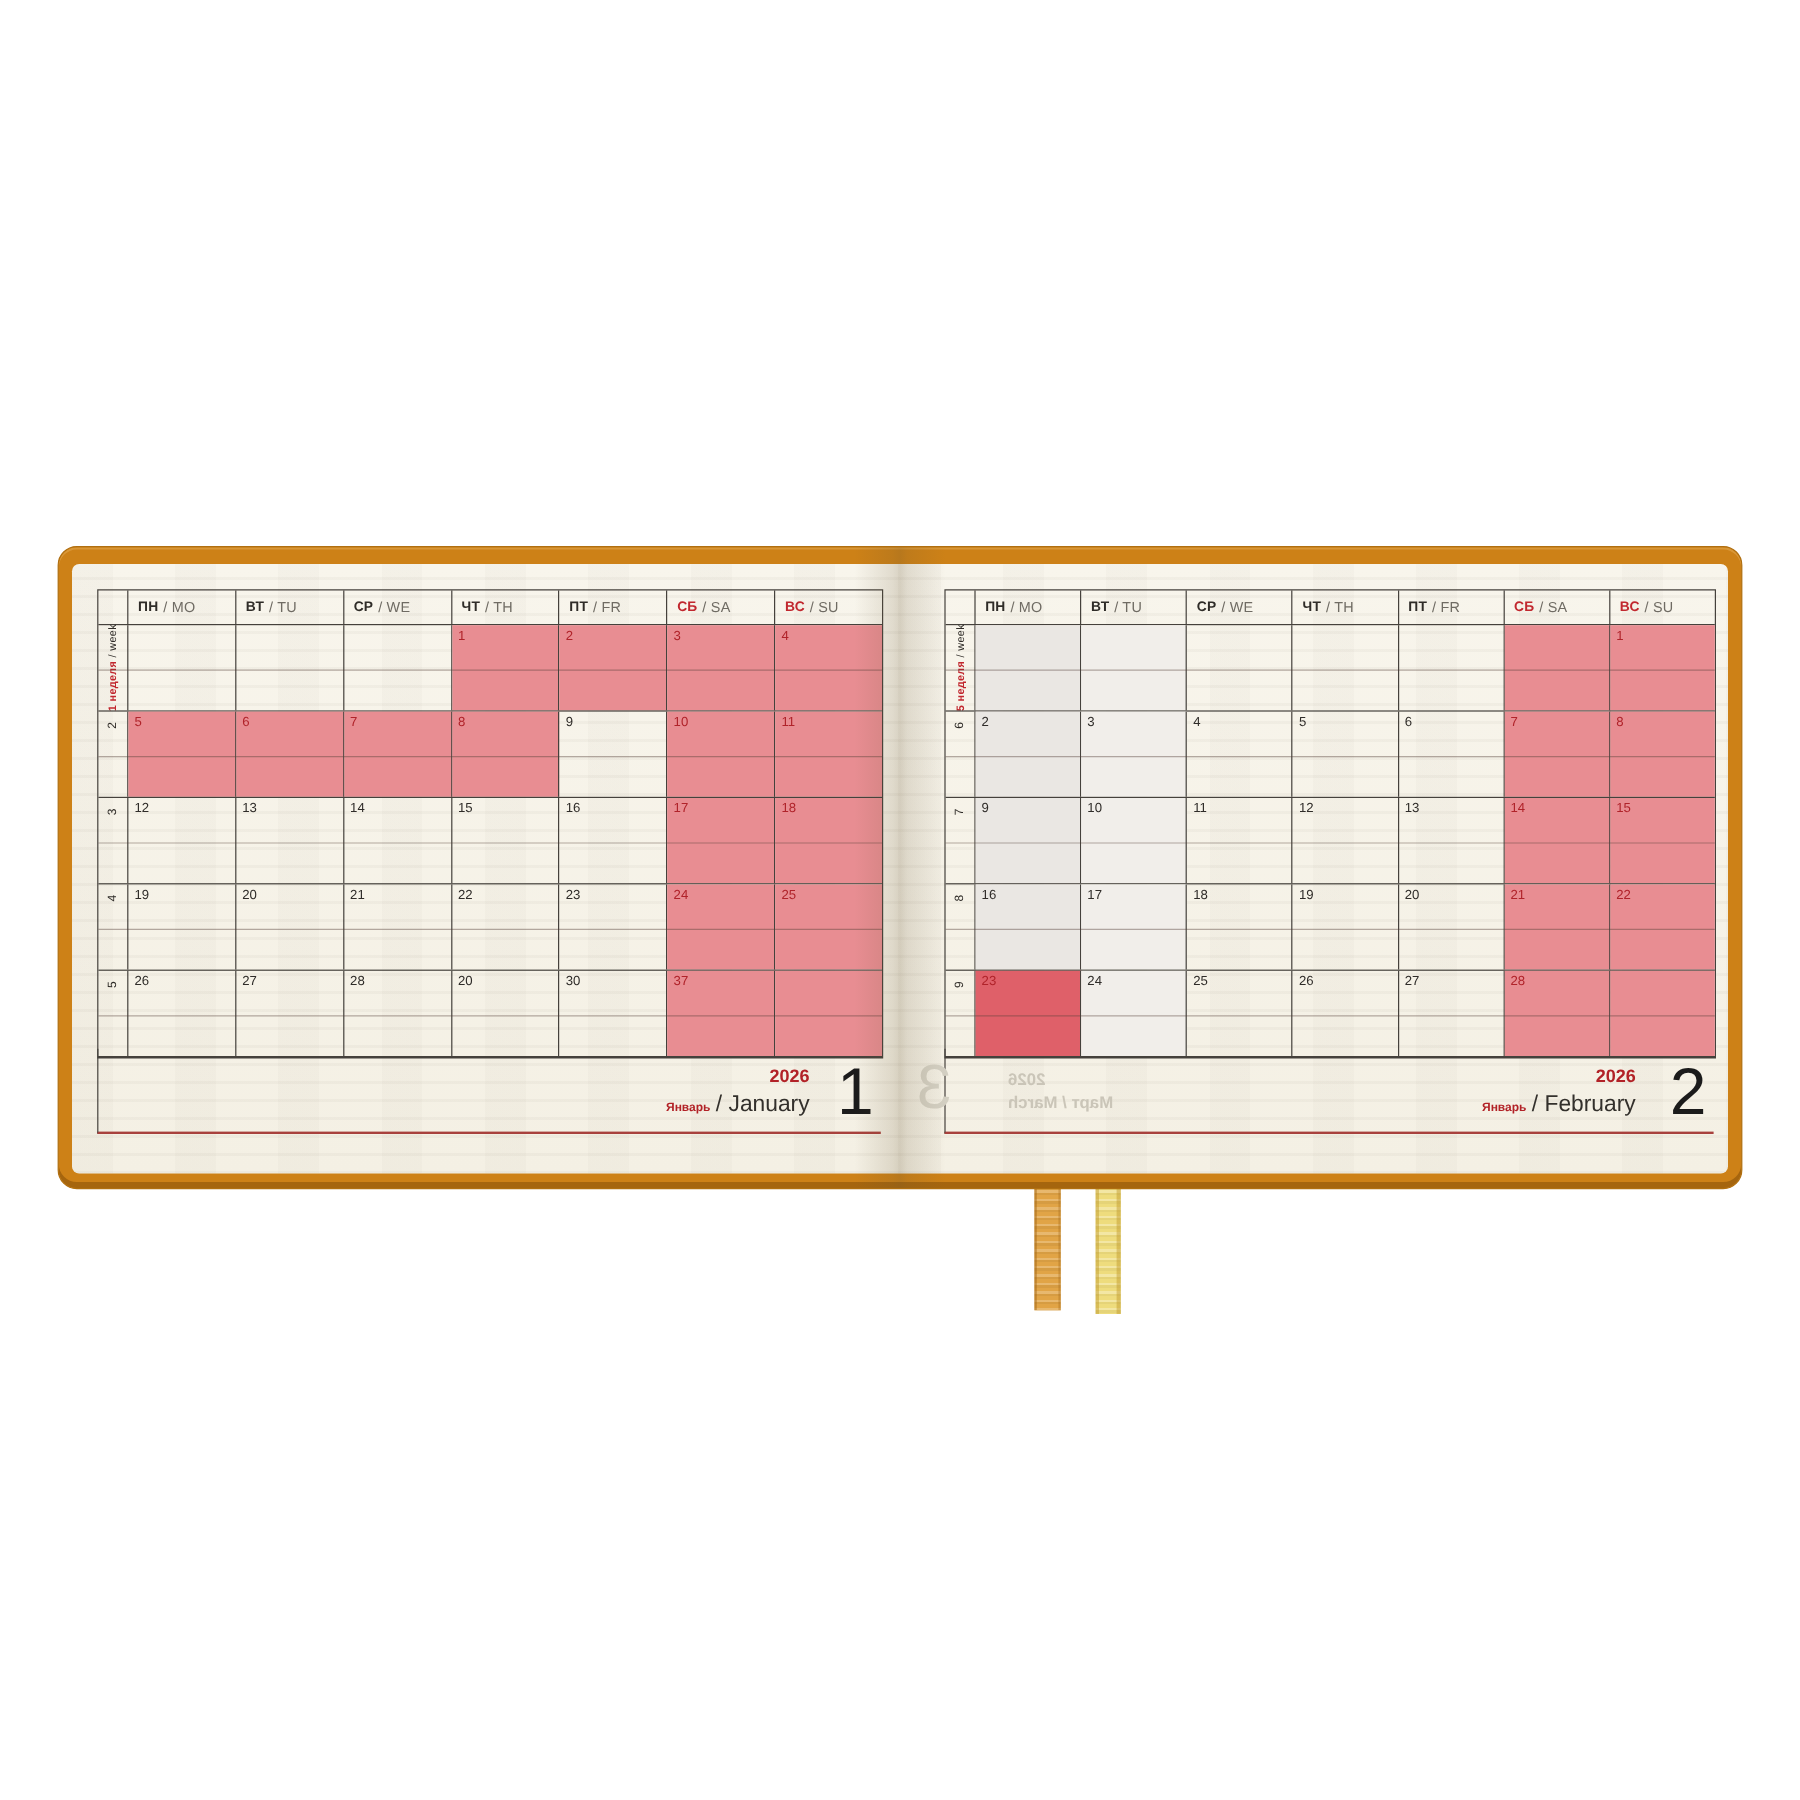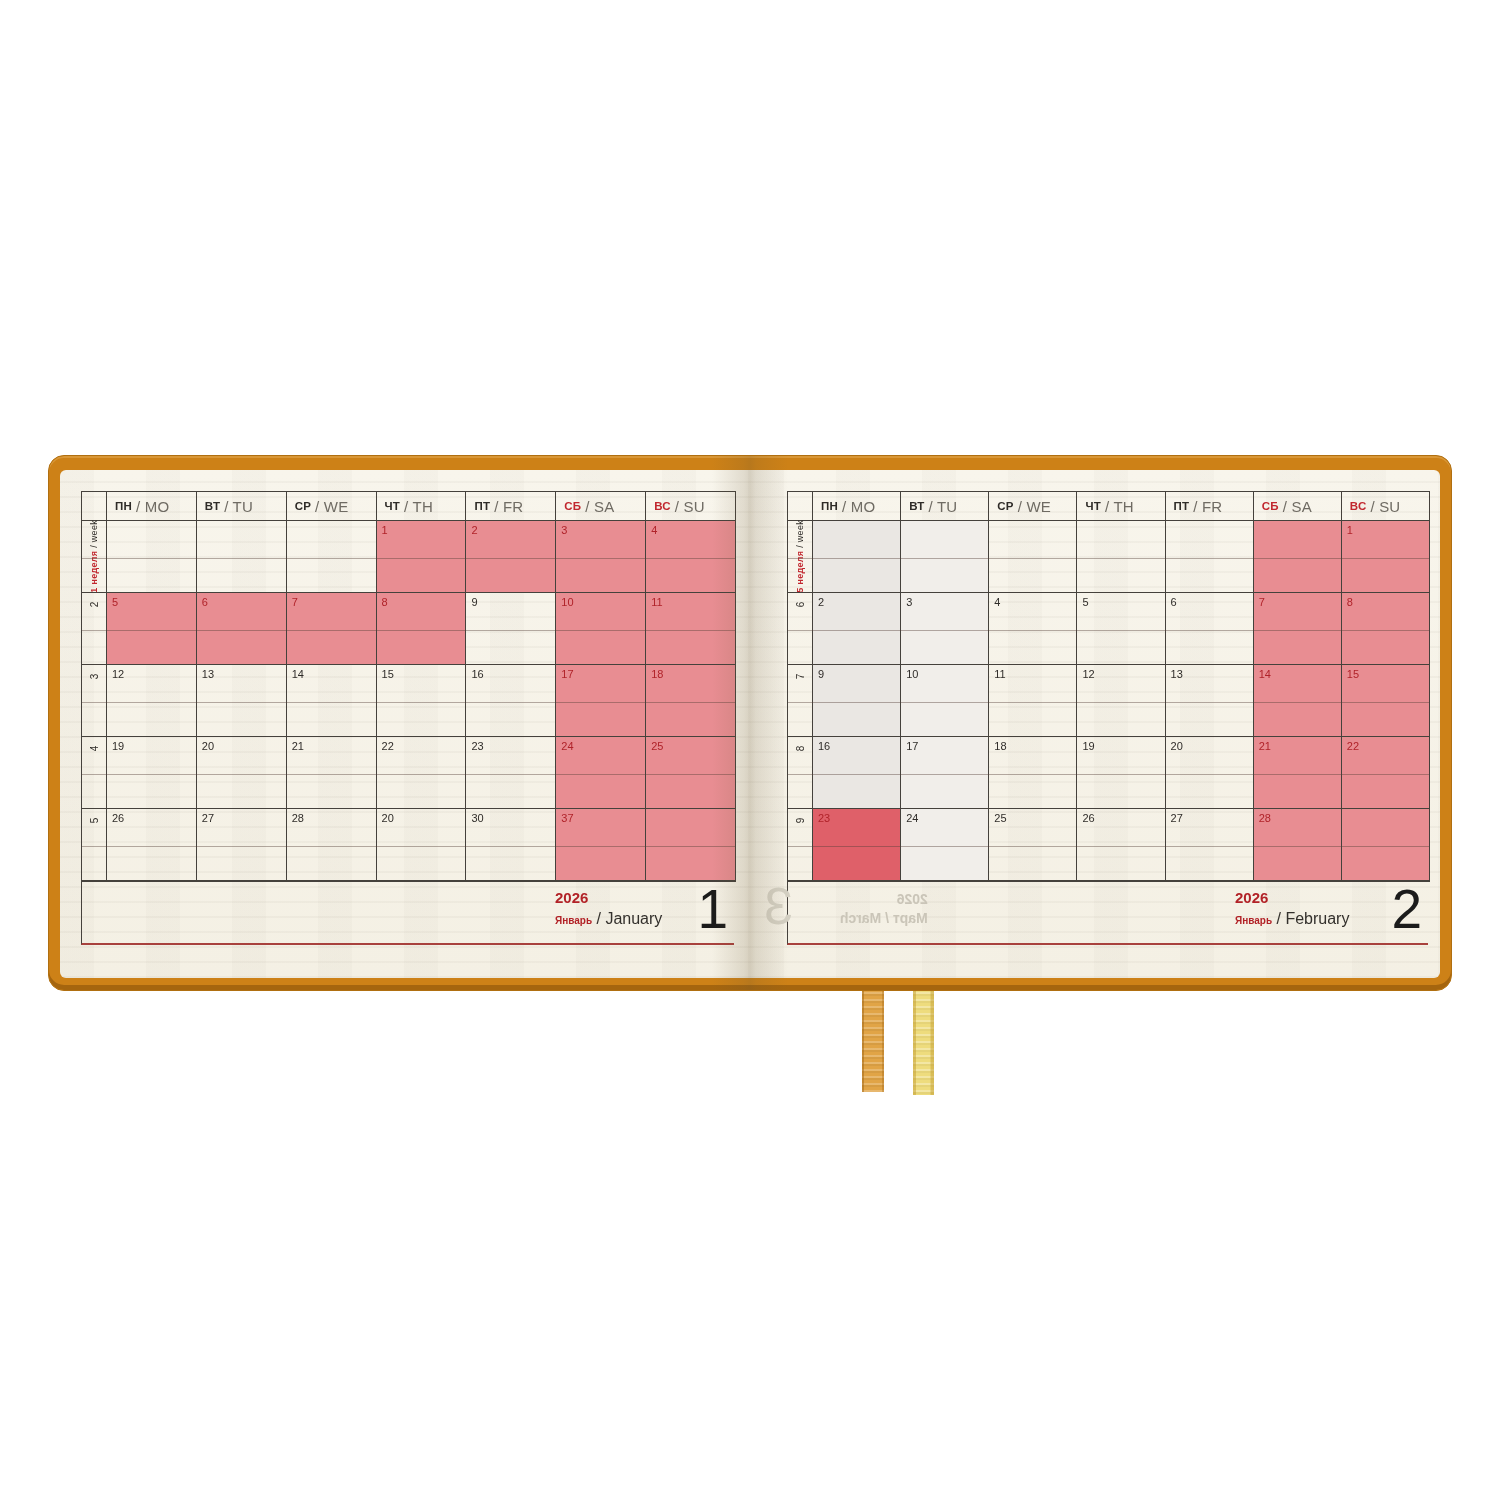--- a/index.html
+++ b/index.html
@@ -1,17 +1,17 @@
 <!DOCTYPE html>
 <html><head>
 <meta charset="utf-8">
 <style>
   html,body{margin:0;padding:0;background:#ffffff;}
   .canvas{position:relative;width:1500px;height:1500px;background:#ffffff;overflow:hidden;
-          font-family:"Liberation Sans",sans-serif;}
+          font-family:"Liberation Sans",sans-serif;text-align:right;}
 
   
   .ribbon{position:absolute;top:978px;z-index:1;}
   .ribbon-1{left:862px;width:22px;height:114px;background:#e1a446;
     background-image:repeating-linear-gradient(180deg,rgba(255,255,255,.22) 0 2px,rgba(0,0,0,.05) 2px 4px,transparent 4px 7px);
     box-shadow:inset 2px 0 0 rgba(160,100,20,.5), inset -2px 0 0 rgba(160,100,20,.35);}
   .ribbon-2{left:913px;width:21px;height:117px;background:#eedc7d;
     background-image:linear-gradient(90deg,rgba(190,150,40,.45) 0 3px,transparent 3px 17px,rgba(190,150,40,.45) 18px),
     repeating-linear-gradient(180deg,rgba(255,255,255,.3) 0 2px,rgba(0,0,0,.04) 2px 4px,transparent 4px 7px);}
 
@@ -39,21 +39,21 @@
   .g-week{height:71px;}
   .g-week + .g-week{border-top:1px solid #45413c;}
   .g-week::after{content:'';position:absolute;left:0;right:0;top:37px;height:0;
                  border-top:1px solid rgba(84,62,54,.42);pointer-events:none;}
   .wkc{width:25px;flex:0 0 25px;border-right:1px solid #45413c;position:relative;box-sizing:border-box;}
   .dh,.day{flex:1;position:relative;border-right:1px solid #45413c;box-sizing:border-box;}
   .dh:last-child,.day:last-child{border-right:none;}
   .dh{display:flex;align-items:center;gap:4px;padding-left:8px;font-size:11.5px;letter-spacing:.2px;}
   .dh .ru{font-weight:bold;color:#2f2c28;}
   .dh.we .ru{color:#c1272e;}
-  .dh .en{color:#6f6b63;font-size:15px;}
+  .dh .en{color:#6f6b63;font-size:12px;}
   .num{position:absolute;top:3px;left:5px;font-size:11px;color:#2f2c29;}
   .num.red{color:#b0232a;}
   .hl{background:#e88d92;}
   .hl2{background:#df6069;}
   .t1{background:#eae7e3;}
   .t2{background:#f1eeea;}
 
   
   .wklabel{position:absolute;inset:0;display:flex;align-items:center;justify-content:center;}
   .wklabel span{writing-mode:vertical-rl;transform:rotate(180deg);white-space:nowrap;
@@ -65,21 +65,21 @@
   
   .footer{position:absolute;top:404px;height:71px;border-left:1px solid #45413c;
           border-bottom:2px solid #a8413d;box-sizing:border-box;}
   .page.left  .footer{left:21px;width:653px;}
   .page.right .footer{left:37px;width:641px;}
   .f-text{position:absolute;top:14px;line-height:1.35;}
   .page.left  .f-text{left:473px;}
   .page.right .f-text{left:447px;}
   .f-year{color:#b22227;font-weight:bold;font-size:15px;}
   .f-month .ru{color:#b22227;font-weight:bold;font-size:10px;}
-  .f-month .en{color:#33302c;font-size:16px;}
+  .f-month .en{color:#33302c;font-size:19px;}
   .bignum{position:absolute;right:6px;top:8px;font-size:55px;line-height:1;color:#1b1b1b;font-weight:500;}
 
   
   .ghost-text{position:absolute;left:52px;top:16px;transform:scaleX(-1);color:#cac5b8;
               line-height:1.35;font-size:14px;font-weight:bold;}
   .ghost-num{position:absolute;left:-24px;top:6px;transform:scaleX(-1);font-size:52px;
              color:#d3cfc2;font-weight:500;line-height:1;}
 </style>
 </head>
 <body>

